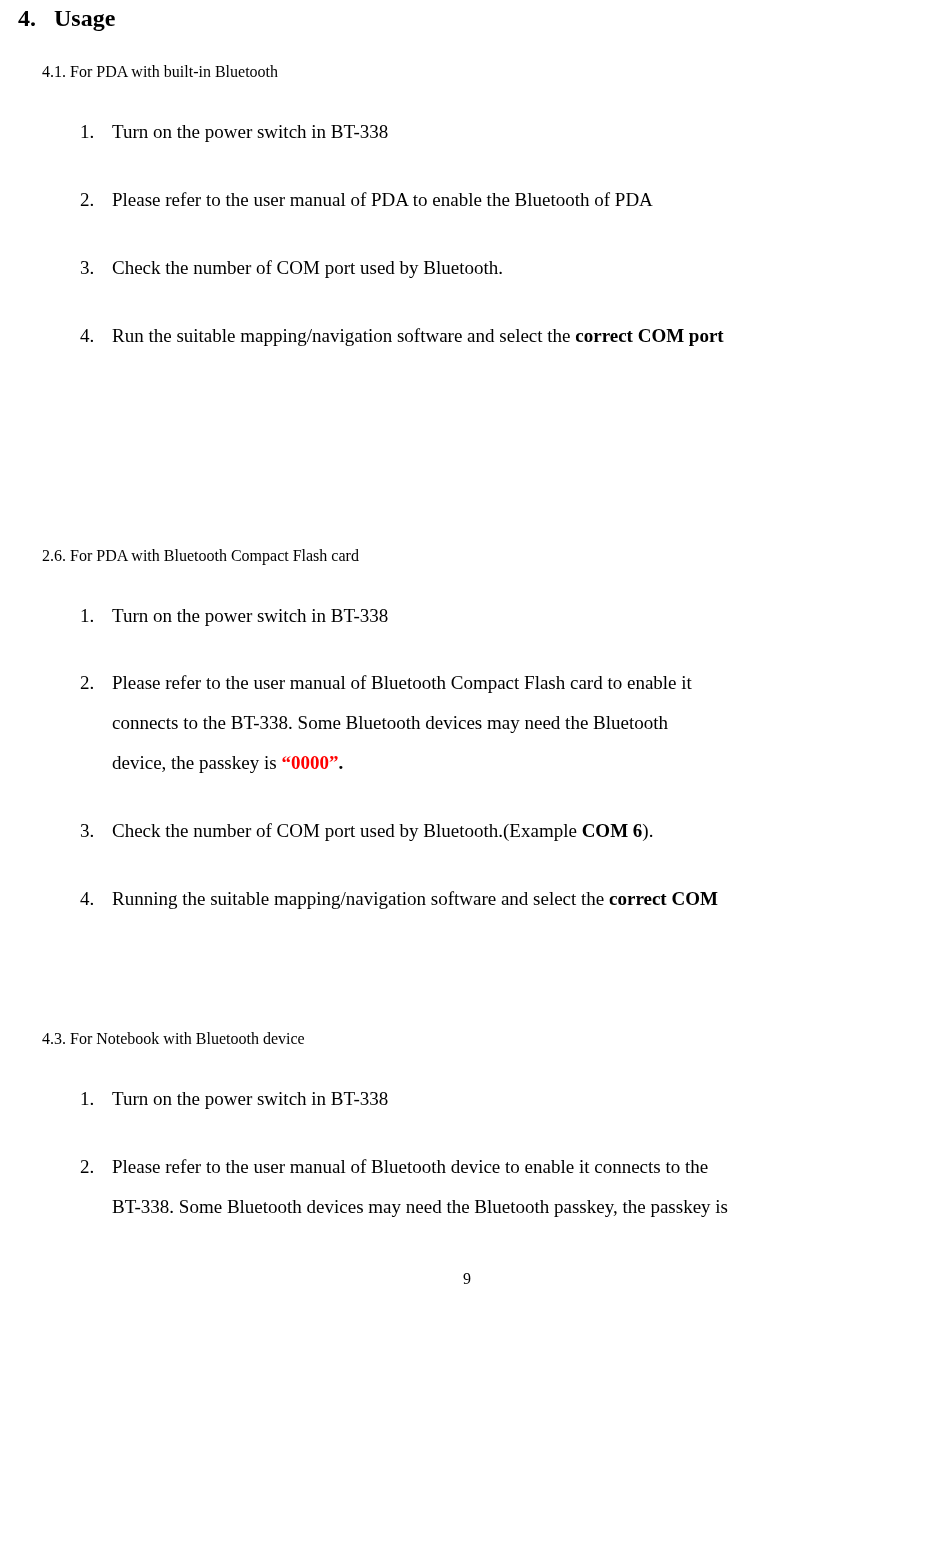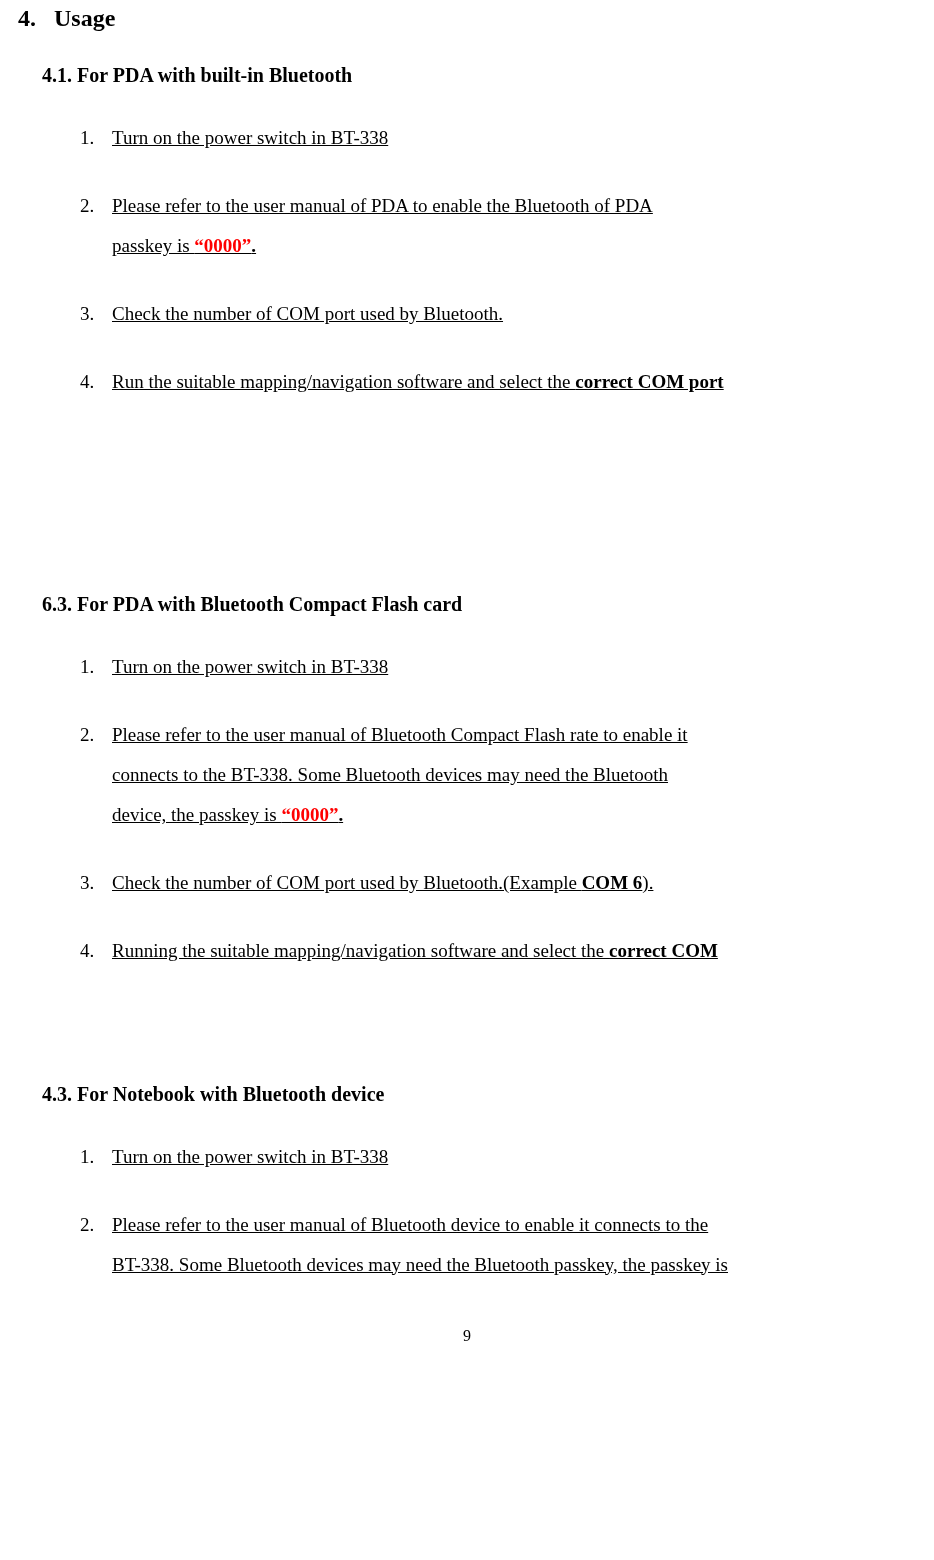--- a/index.html
+++ b/index.html
@@ -11,30 +11,29 @@
       color: #000;
       background: #fff;
       width: 898px;
     }
     .section-heading {
       font-weight: bold;
       font-size: 24px;
       margin: 0 0 24px 0;
     }
     .subsection-heading {
-      font-weight: bold;
-      font-size: 20px;
+      font-weight: normal;
+      font-size: 16px;
       margin: 0 0 28px 0;
       padding-left: 24px;
     }
     .item {
       padding-left: 62px;
       margin-bottom: 28px;
       line-height: 2.1;
-      text-decoration: underline;
     }
     .item-num {
       display: inline-block;
       width: 24px;
       margin-right: 8px;
     }
     .item-text {
       display: inline;
     }
     .item-cont {
@@ -68,41 +67,40 @@
 </div>
 
 <div class="subsection-heading">4.1. For PDA with built-in Bluetooth</div>
 
 <div class="item">
   <span class="item-num">1.</span><span class="item-text">Turn on the power switch in BT-338</span>
 </div>
 
 <div class="item">
   <span class="item-num">2.</span><span class="item-text">Please refer to the user manual of PDA to enable the Bluetooth of PDA</span>
-  <span class="item-cont"><span>passkey is </span><span class="red">“0000”</span><span class="bold">.</span></span>
 </div>
 
 <div class="item">
   <span class="item-num">3.</span><span class="item-text">Check the number of COM port used by Bluetooth.</span>
 </div>
 
 <div class="item">
   <span class="item-num">4.</span><span class="item-text"><span>Run the suitable mapping/navigation software and select the </span><span class="bold">correct COM port</span></span>
 </div>
 
 <div class="gap-large"></div>
 
-<div class="subsection-heading">6.3. For PDA with Bluetooth Compact Flash card</div>
+<div class="subsection-heading">2.6. For PDA with Bluetooth Compact Flash card</div>
 
 <div class="item">
   <span class="item-num">1.</span><span class="item-text">Turn on the power switch in BT-338</span>
 </div>
 
 <div class="item">
-  <span class="item-num">2.</span><span class="item-text">Please refer to the user manual of Bluetooth Compact Flash rate to enable it</span>
+  <span class="item-num">2.</span><span class="item-text">Please refer to the user manual of Bluetooth Compact Flash card to enable it</span>
   <span class="item-cont">connects to the BT-338. Some Bluetooth devices may need the Bluetooth</span>
   <span class="item-cont"><span>device, the passkey is </span><span class="red">“0000”</span><span class="bold">.</span></span>
 </div>
 
 <div class="item">
   <span class="item-num">3.</span><span class="item-text"><span>Check the number of COM port used by Bluetooth.(Example </span><span class="bold">COM 6</span><span>).</span></span>
 </div>
 
 <div class="item">
   <span class="item-num">4.</span><span class="item-text"><span>Running the suitable mapping/navigation software and select the </span><span class="bold">correct COM</span></span>

